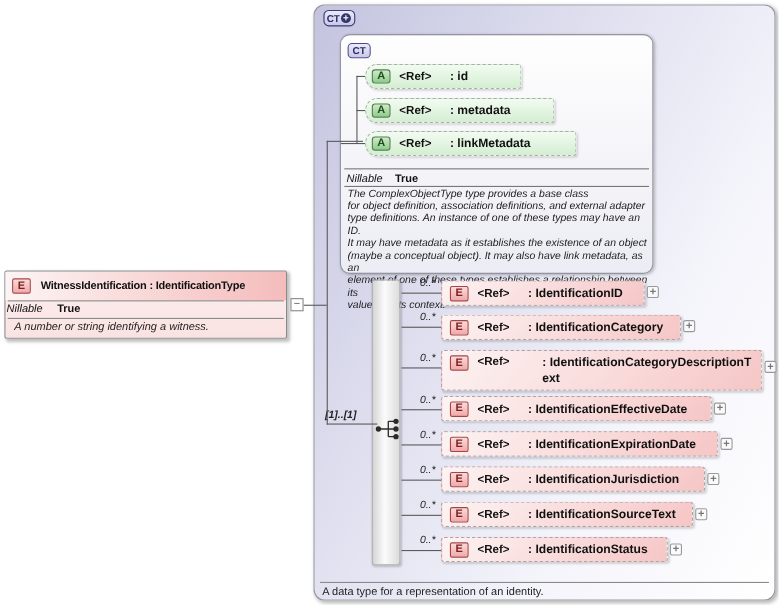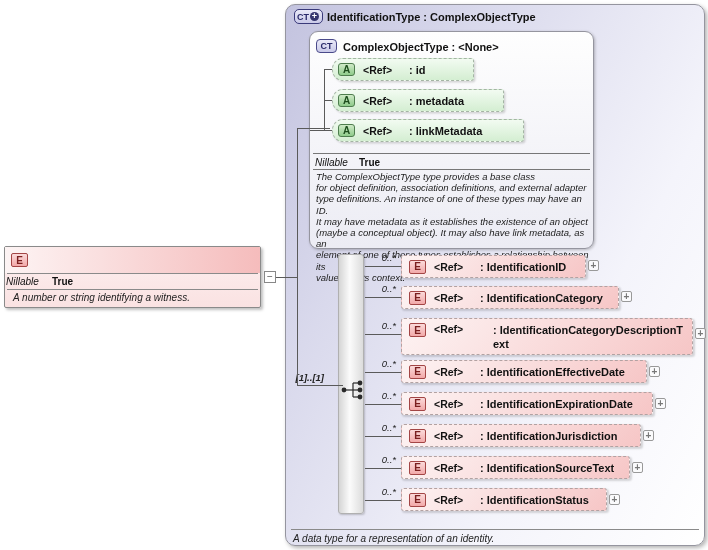--- a/index.html
+++ b/index.html
@@ -126,48 +126,47 @@
     position:absolute;width:11px;height:11px;box-sizing:border-box;
     border:1px solid #999;background:rgba(250,250,252,0.85);border-radius:2px;
     font-size:10px;line-height:9px;text-align:center;color:#777;font-weight:bold;
   }
   .minusbox{
     position:absolute;left:264px;top:271px;width:12px;height:12px;box-sizing:border-box;
     border:1px solid #888;background:#fff;
     font-size:10px;line-height:10px;text-align:center;color:#555;
   }
   .panel-footer-line{position:absolute;left:5px;right:5px;top:524px;height:1px;background:#8a8a8a;}
-  .panel-footer{position:absolute;left:7px;top:528px;font-style:italic;font-size:10px;color:#222;}
+  .panel-footer{position:absolute;left:7px;top:528px;font-size:10px;color:#222;}
 </style>
 </head>
 <body>
 
 <div class="canvas">
 
   <div class="leftbox">
     <div class="hdr">
       <span class="badge e-badge" style="margin-left:6px;">E</span>
+      <span class="title" style="margin-left:9px;font-size:10px;letter-spacing:-0.2px;">WitnessIdentification : IdentificationType</span>
     </div>
     <div class="sep" style="top:26px;"></div>
     <span class="prop-label" style="position:absolute;left:1px;top:29px;">Nillable</span>
     <span class="prop-value" style="position:absolute;left:47px;top:29px;">True</span>
     <div class="sep" style="top:42px;"></div>
     <span class="annot" style="position:absolute;left:8px;top:45px;">A number or string identifying a witness.</span>
   </div>
 
   <div class="panel">
     <div class="ctplus">
       <span class="ct-txt">CT</span>
       <span class="plus-circle">+</span>
     </div>
-    <span class="panel-title title">IdentificationType : ComplexObjectType</span>
 
     <div class="innerbox">
       <span class="badge ct-badge">CT</span>
-      <span class="inner-title title">ComplexObjectType : &lt;None&gt;</span>
 
       <div class="vline" style="left:14px;top:37px;height:61px;"></div>
       <div class="hline" style="left:14px;top:37px;width:8px;"></div>
       <div class="hline" style="left:14px;top:68px;width:8px;"></div>
       <div class="hline" style="left:0;top:98px;width:22px;"></div>
 
       <div class="attr" style="top:26px;width:142px;">
         <span class="badge a-badge">A</span>
         <span class="ref">&lt;Ref&gt;</span>
         <span class="mname">: id</span>

